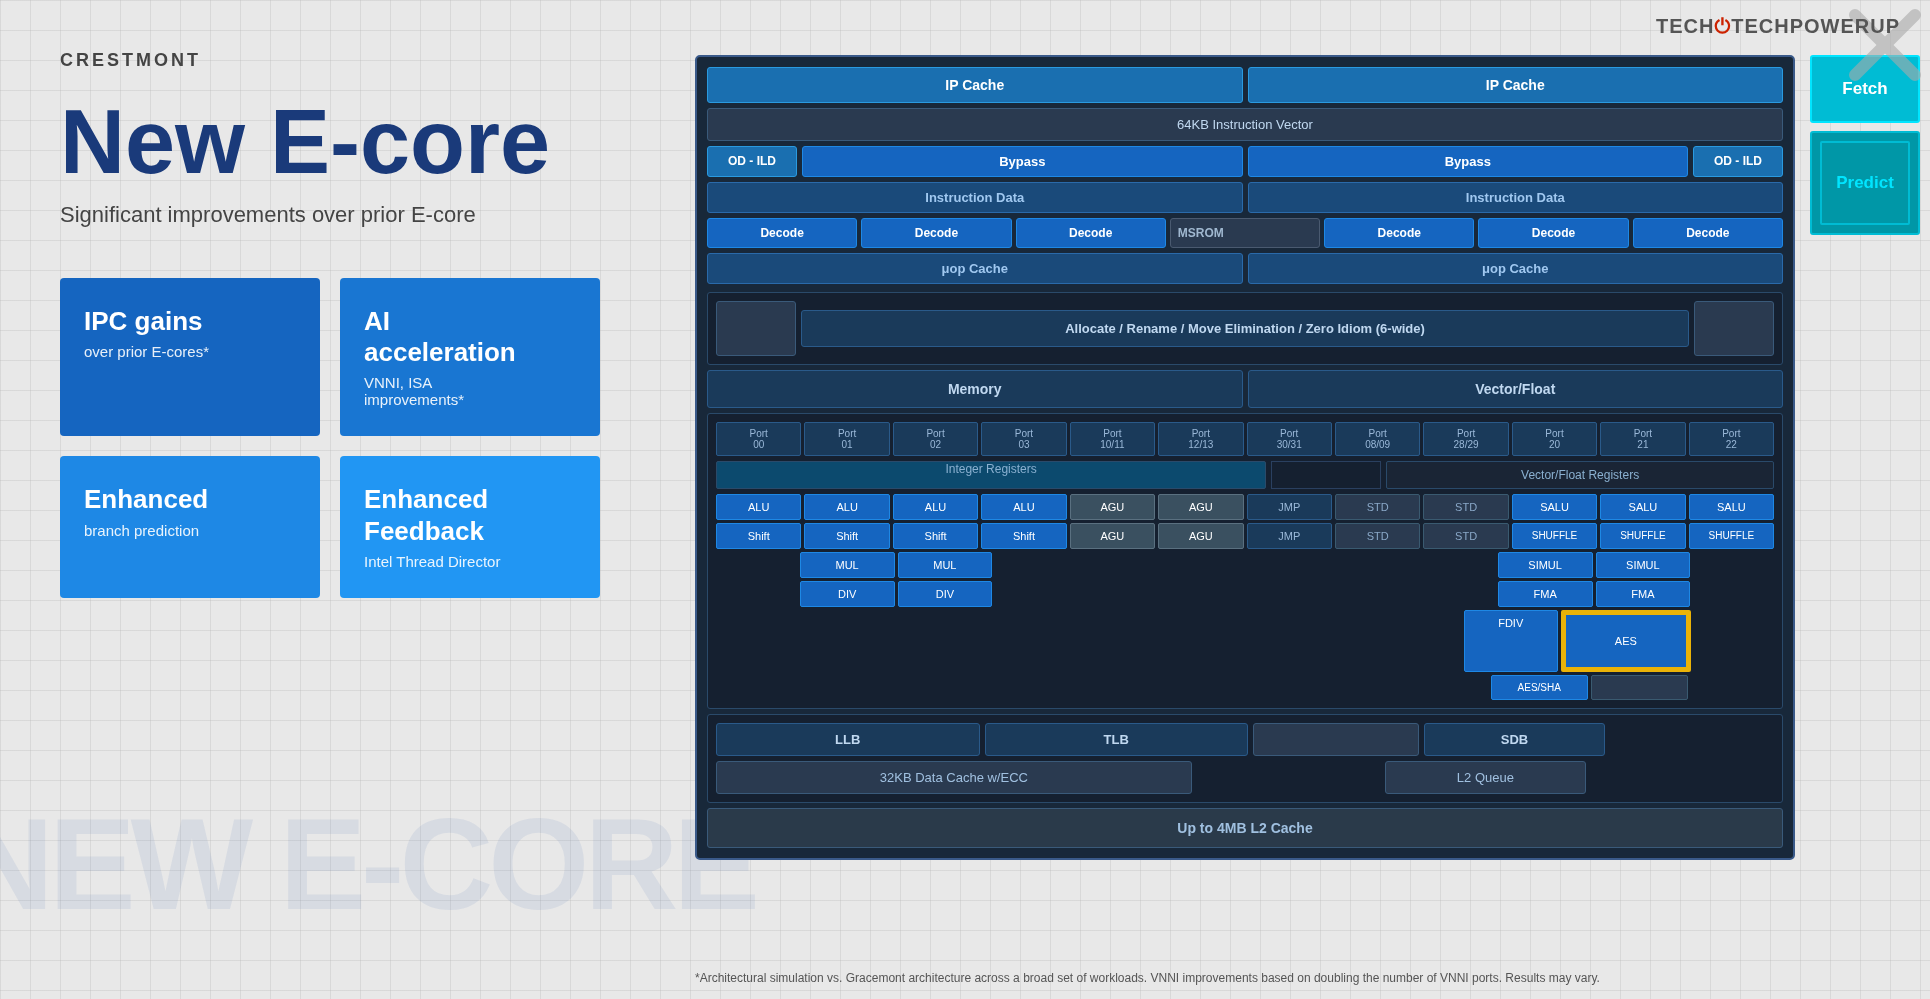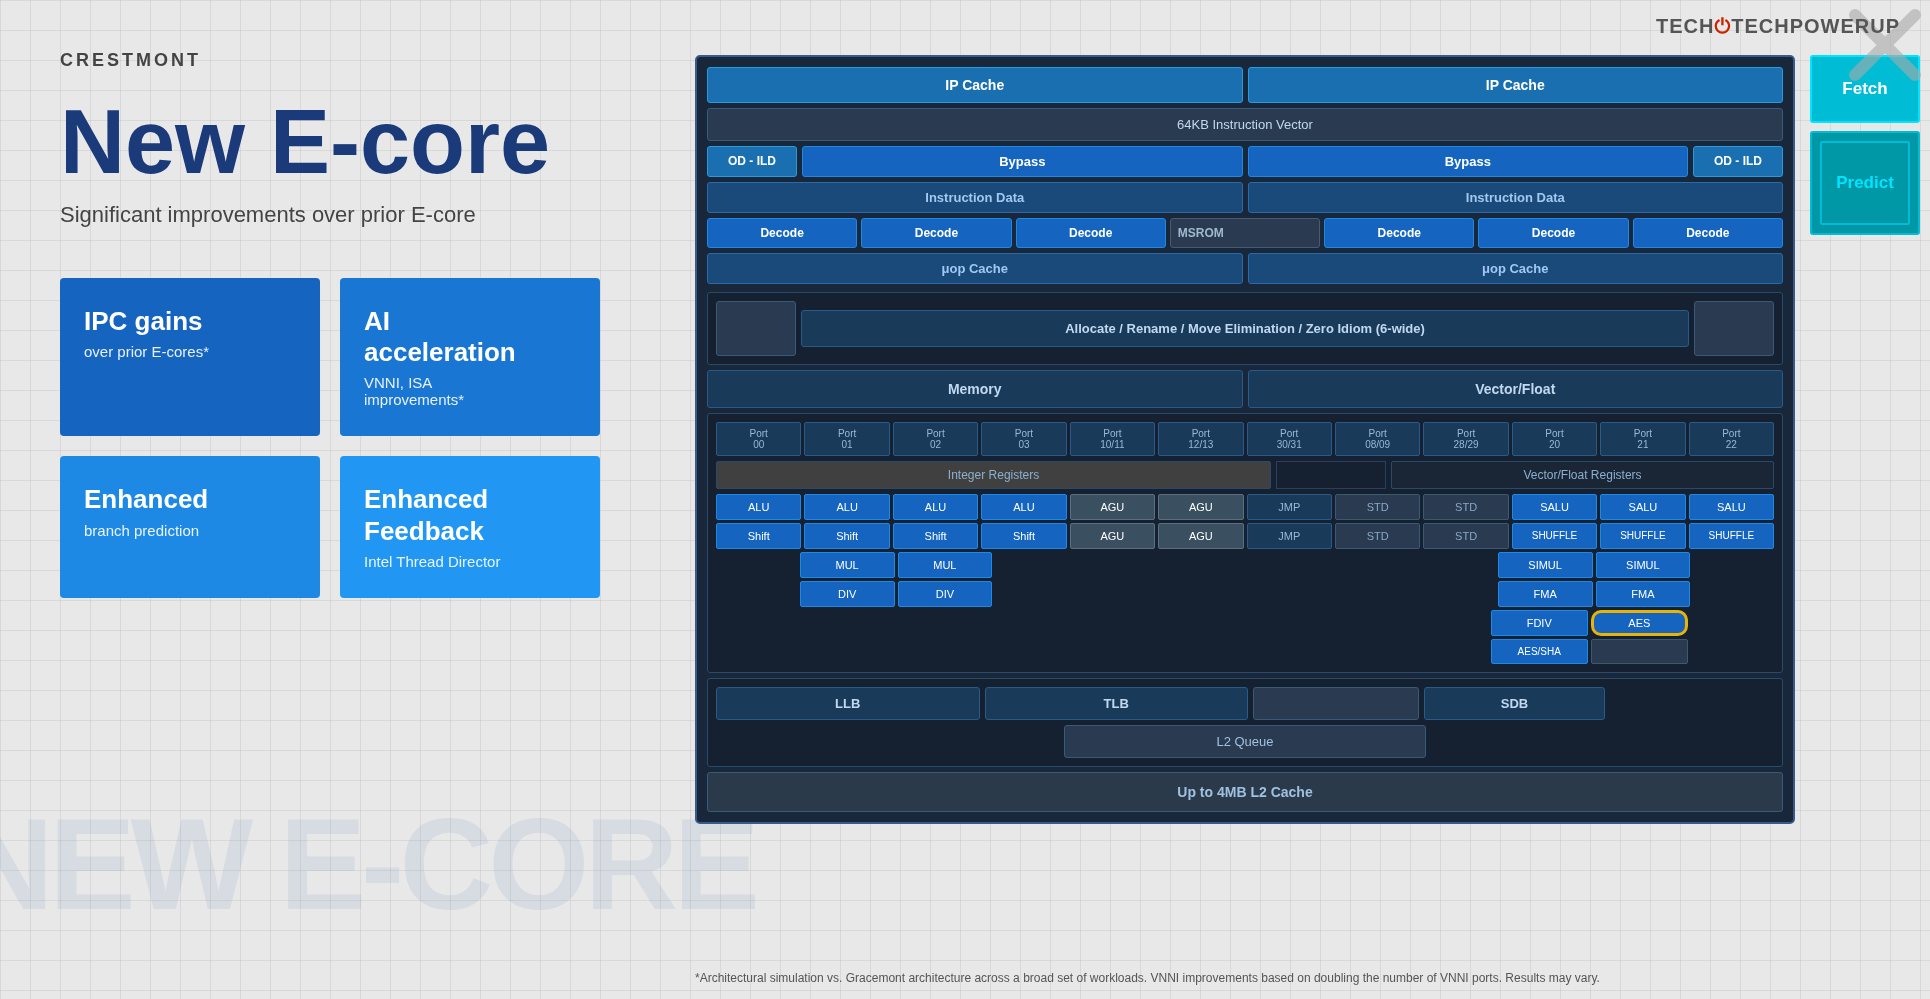--- a/index.html
+++ b/index.html
@@ -206,21 +206,21 @@
       <div style="flex:1;background:#1a3a5a;border:1px solid #2a5a8a;border-radius:2px;color:#9ab8d8;font-size:10px;text-align:center;padding:5px 2px;">Port<br>12/13</div>
       <div style="flex:1;background:#1a3a5a;border:1px solid #2a5a8a;border-radius:2px;color:#9ab8d8;font-size:10px;text-align:center;padding:5px 2px;">Port<br>30/31</div>
       <div style="flex:1;background:#1a3a5a;border:1px solid #2a5a8a;border-radius:2px;color:#9ab8d8;font-size:10px;text-align:center;padding:5px 2px;">Port<br>08/09</div>
       <div style="flex:1;background:#1a3a5a;border:1px solid #2a5a8a;border-radius:2px;color:#9ab8d8;font-size:10px;text-align:center;padding:5px 2px;">Port<br>28/29</div>
       <div style="flex:1;background:#1a3a5a;border:1px solid #2a5a8a;border-radius:2px;color:#9ab8d8;font-size:10px;text-align:center;padding:5px 2px;">Port<br>20</div>
       <div style="flex:1;background:#1a3a5a;border:1px solid #2a5a8a;border-radius:2px;color:#9ab8d8;font-size:10px;text-align:center;padding:5px 2px;">Port<br>21</div>
       <div style="flex:1;background:#1a3a5a;border:1px solid #2a5a8a;border-radius:2px;color:#9ab8d8;font-size:10px;text-align:center;padding:5px 2px;">Port<br>22</div>
     </div>
 
     <div style="display:flex;gap:5px;margin-bottom:5px;">
-      <div style="flex:2.2;background:#404040;border:1px solid #2a4a6a;border-radius:2px;color:#8ab0d0;font-size:12px;text-align:center;padding:6px;">Integer Registers</div>
+      <div style="flex:2.2;background:#0c4a6e;border:1px solid #2a4a6a;border-radius:2px;color:#8ab0d0;font-size:12px;text-align:center;">Integer Registers</div>
       <div style="width:110px;background:#152030;border:1px solid #2a4060;"></div>
       <div style="flex:1.5;background:#1a2535;border:1px solid #2a4a6a;border-radius:2px;color:#8ab0d0;font-size:12px;text-align:center;padding:6px;">Vector/Float Registers</div>
     </div>
 
     <div style="display:flex;gap:3px;margin-bottom:3px;">
       <div style="flex:1;background:#1565c0;border:1px solid #1e88e5;border-radius:2px;color:white;font-size:11px;text-align:center;padding:6px;">ALU</div>
       <div style="flex:1;background:#1565c0;border:1px solid #1e88e5;border-radius:2px;color:white;font-size:11px;text-align:center;padding:6px;">ALU</div>
       <div style="flex:1;background:#1565c0;border:1px solid #1e88e5;border-radius:2px;color:white;font-size:11px;text-align:center;padding:6px;">ALU</div>
       <div style="flex:1;background:#1565c0;border:1px solid #1e88e5;border-radius:2px;color:white;font-size:11px;text-align:center;padding:6px;">ALU</div>
       <div style="flex:1;background:#3a5060;border:1px solid #5a7080;border-radius:2px;color:white;font-size:11px;text-align:center;padding:6px;">AGU</div>
@@ -282,21 +282,21 @@
       <div style="flex:1;background:#152030;border:0px;"></div>
       <div style="flex:1;background:#152030;border:0px;"></div>
       <div style="flex:1;background:#152030;border:0px;"></div>
       <div style="flex:1;background:#152030;border:0px;"></div>
       <div style="flex:1;background:#152030;border:0px;"></div>
       <div style="flex:1;background:#152030;border:0px;"></div>
       <div style="flex:1;background:#152030;border:0px;"></div>
       <div style="flex:1;background:#152030;border:0px;"></div>
       <div style="flex:1;background:#152030;border:0px;"></div>
       <div style="flex:1;background:#1565c0;border:1px solid #1e88e5;border-radius:2px;color:white;font-size:11px;text-align:center;padding:6px;">FDIV</div>
-      <div style="flex:1;background:#1565c0;border:3px solid #eab308;border-radius:10px;color:white;font-size:11px;text-align:center;padding:4px;">AES</div>
+      <div style="flex:1;background:#1565c0;border:5px solid #eab308;border-radius:2px;color:white;font-size:11px;text-align:center;padding:20px;">AES</div>
       <div style="flex:1;background:#152030;border:0px;"></div>
     </div>
 
     <div style="display:flex;gap:3px;">
       <div style="flex:1;background:#152030;border:0px;"></div>
       <div style="flex:1;background:#152030;border:0px;"></div>
       <div style="flex:1;background:#152030;border:0px;"></div>
       <div style="flex:1;background:#152030;border:0px;"></div>
       <div style="flex:1;background:#152030;border:0px;"></div>
       <div style="flex:1;background:#152030;border:0px;"></div>
@@ -311,20 +311,21 @@
 
   <div style="background:#152030;border:1px solid #2a4a6a;border-radius:3px;padding:8px;margin-bottom:5px;">
     <div style="display:flex;gap:5px;margin-bottom:5px;">
       <div style="flex:1.5;background:#1a3a5a;border:1px solid #2a5a8a;border-radius:3px;color:#c0d8f0;font-size:13px;font-weight:600;text-align:center;padding:8px;">LLB</div>
       <div style="flex:1.5;background:#1a3a5a;border:1px solid #2a5a8a;border-radius:3px;color:#c0d8f0;font-size:13px;font-weight:600;text-align:center;padding:8px;">TLB</div>
       <div style="flex:1;background:#2a3a50;border:1px solid #3a5a7a;border-radius:3px;"></div>
       <div style="flex:1;background:#1a3a5a;border:1px solid #2a5a8a;border-radius:3px;color:#c0d8f0;font-size:13px;font-weight:600;text-align:center;padding:8px;">SDB</div>
       <div style="flex:1;background:#152030;"></div>
     </div>
     <div style="display:flex;gap:5px;">
+      <div style="flex:2.5;background:#2a3a50;border:1px solid #3a5a7a;border-radius:3px;color:#a0c0e0;font-size:13px;text-align:center;padding:8px;">32KB Data Cache w/ECC</div>
       <div style="flex:1;background:#152030;"></div>
       <div style="flex:1;background:#2a3a50;border:1px solid #3a5a7a;border-radius:3px;color:#a0c0e0;font-size:13px;text-align:center;padding:8px;">L2 Queue</div>
       <div style="flex:1;background:#152030;"></div>
     </div>
   </div>
 
   <div style="background:#2a3a4a;border:1px solid #3a5a7a;border-radius:3px;color:#a0c0e0;font-size:14px;font-weight:600;text-align:center;padding:11px;">Up to 4MB L2 Cache</div>
 </div>
 
 <div style="position:absolute;top:55px;left:1810px;width:110px;display:flex;flex-direction:column;gap:8px;">

